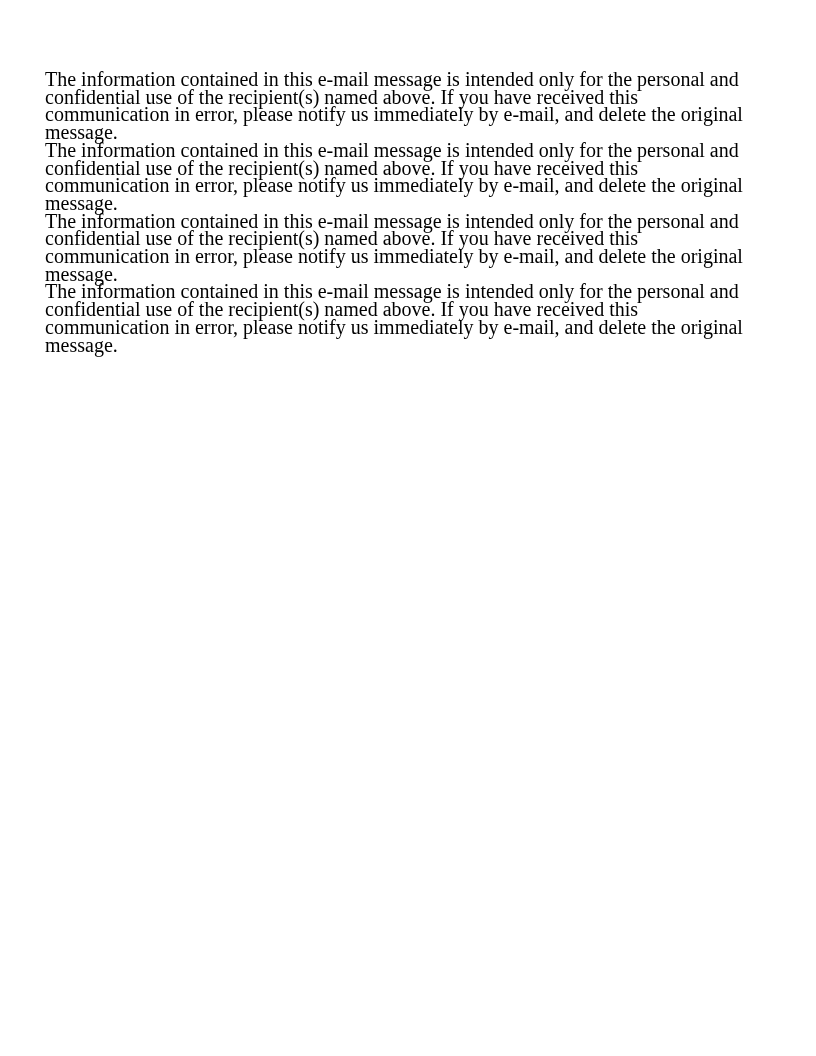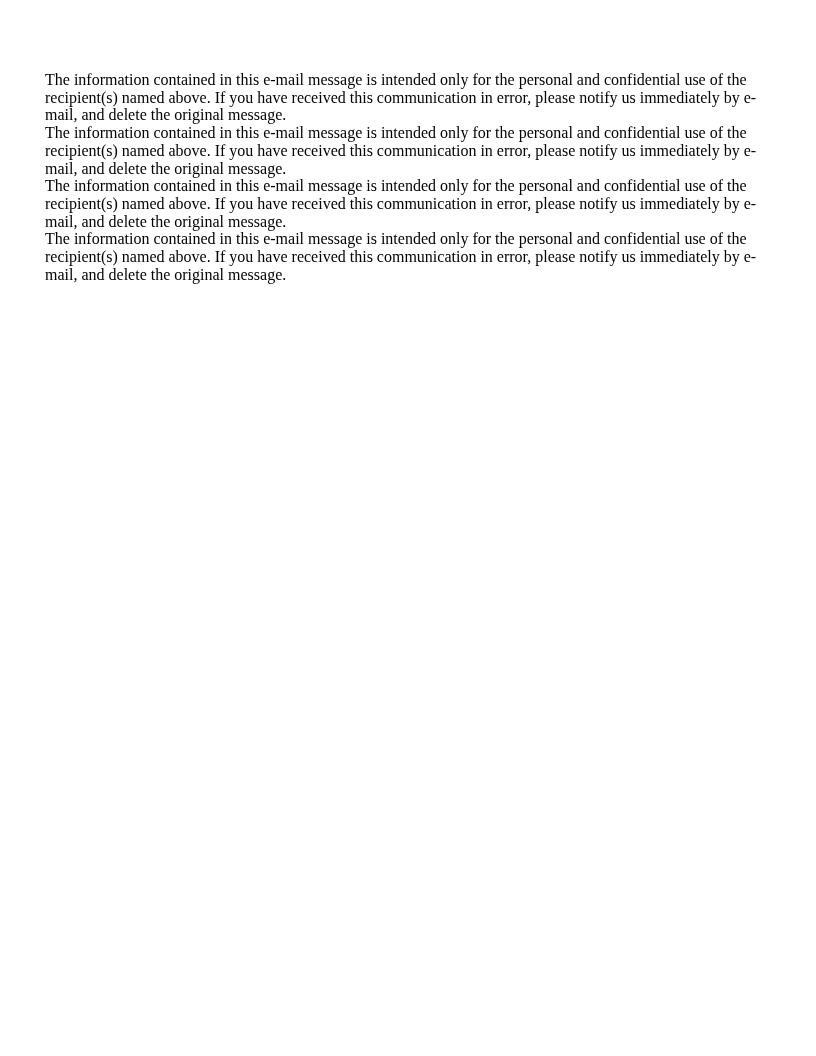--- a/index.html
+++ b/index.html
@@ -19,21 +19,21 @@
     height: 1056px;
     padding: 71px 0 0 45px;
     background: #ffffff;
   }
   .doc-body {
     width: 715px;
   }
   .doc-body p {
     margin: 0;
     padding: 0;
-    font-size: 16px;
+    font-size: 20px;
     line-height: 17.7px;
     color: #000000;
     text-align: left;
     word-spacing: normal;
   }
 </style>
 </head>
 <body>
 
 <div class="page">

